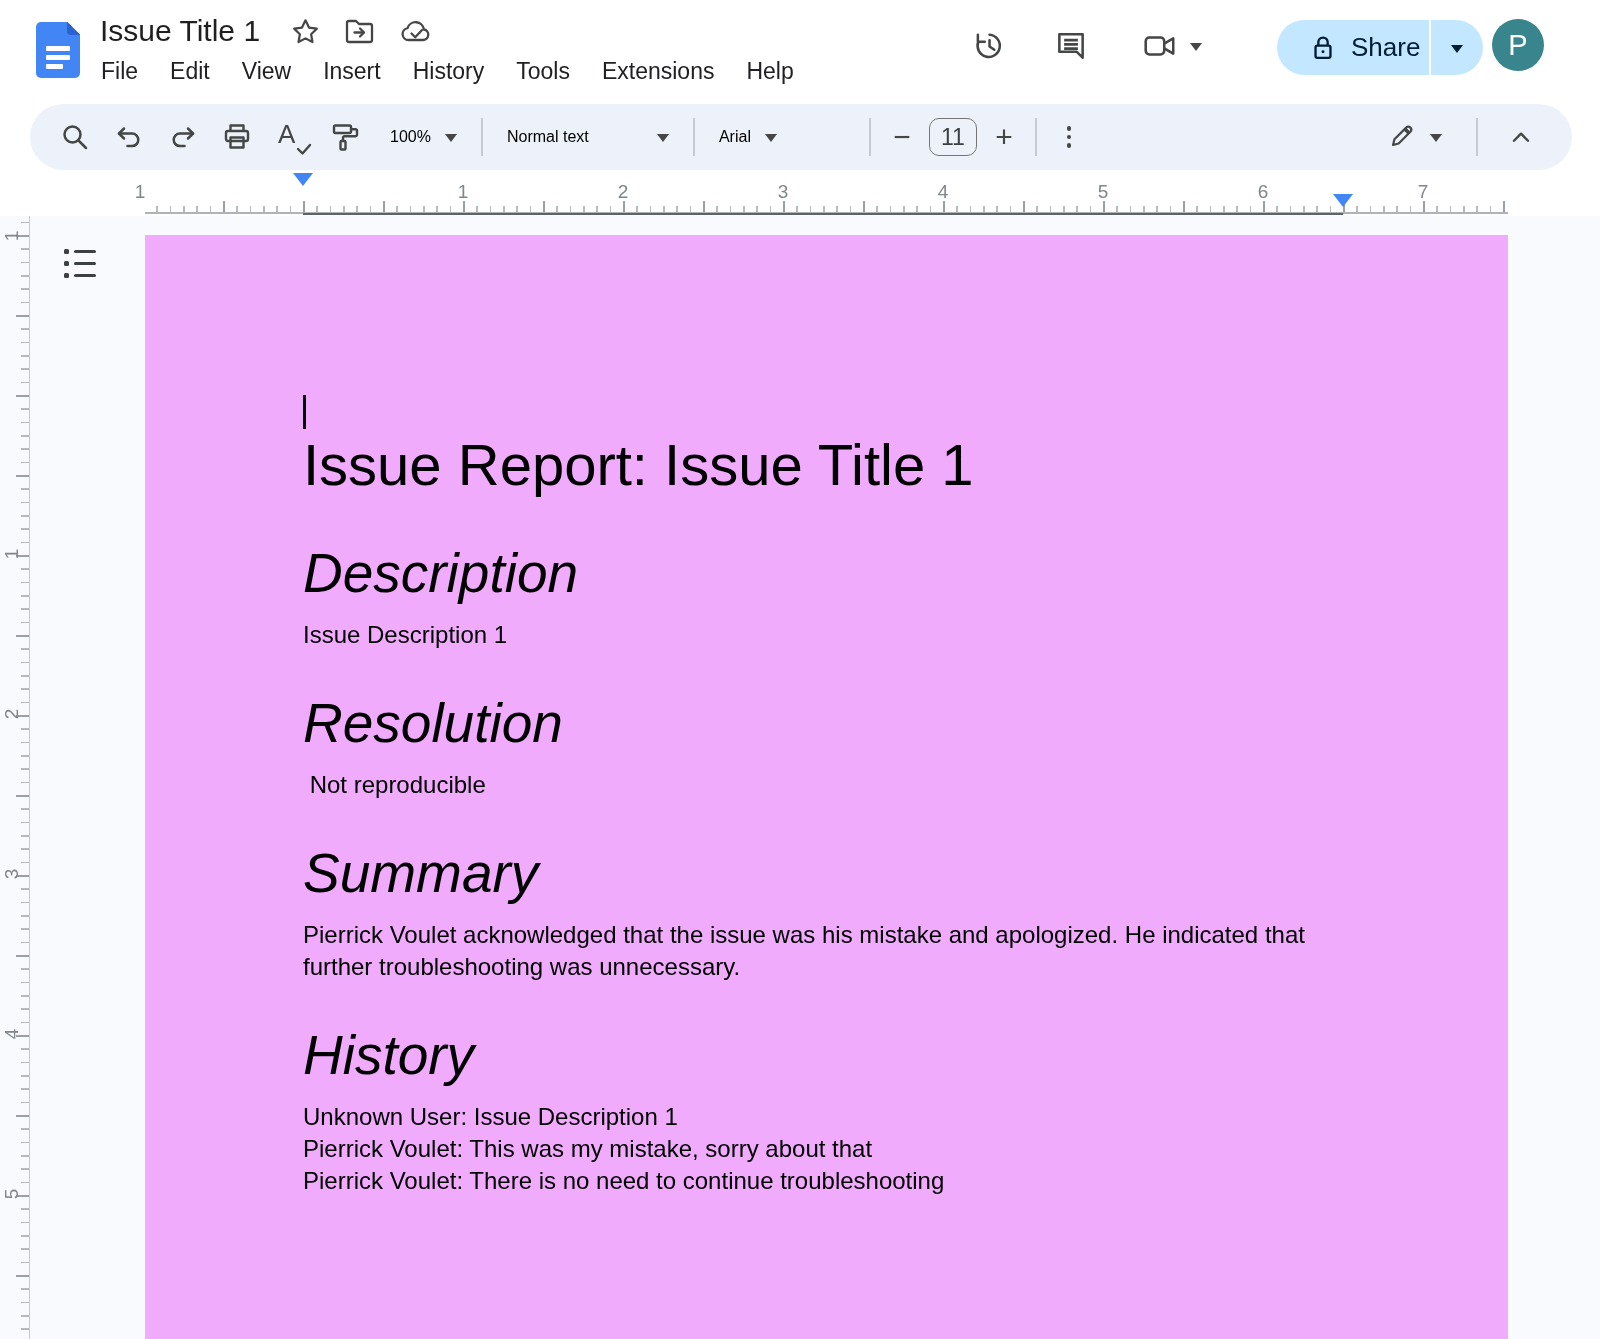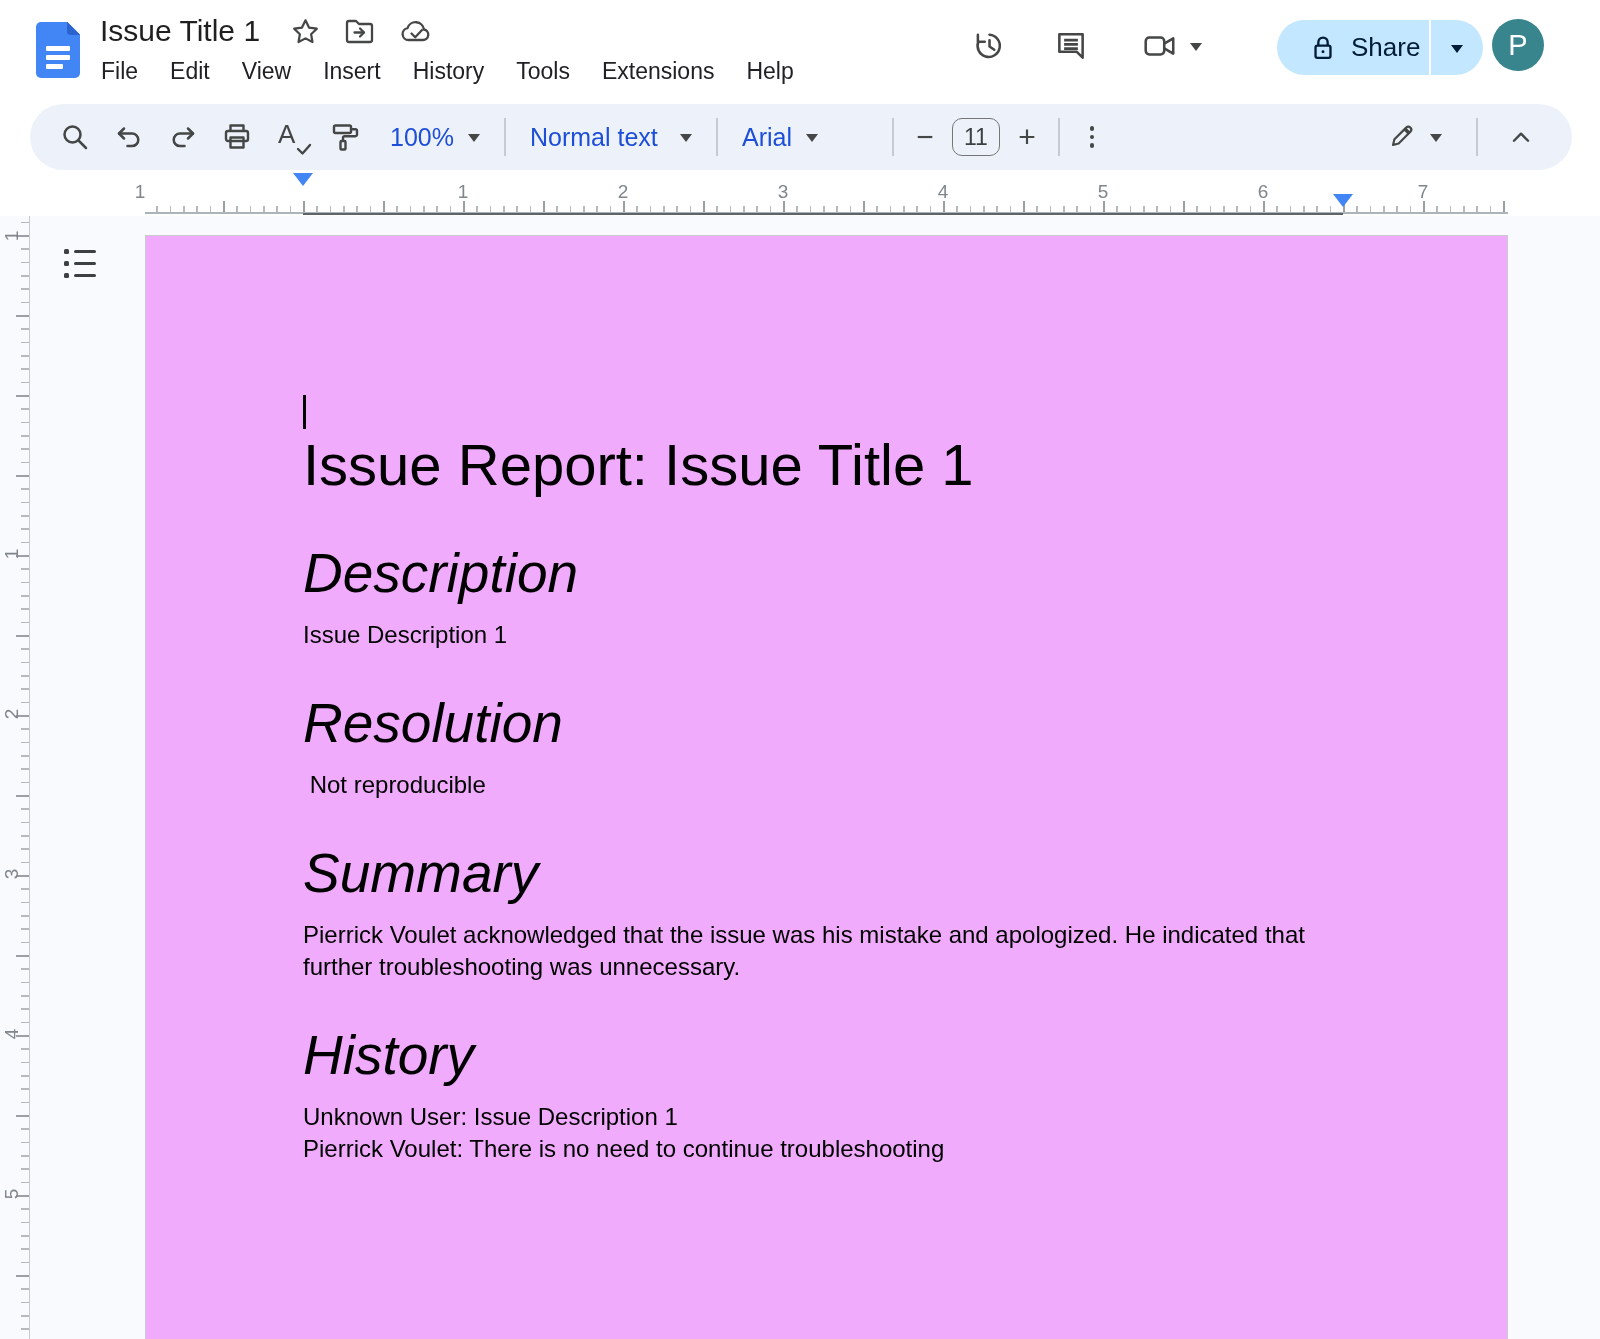--- a/index.html
+++ b/index.html
@@ -35,21 +35,21 @@
   .avatar { position:absolute; left:1492px; top:19px; width:52px; height:52px; border-radius:50%;
     background:#38858e; color:#fff; font-size:29px; display:flex; align-items:center; justify-content:center; border:none; }
 
   .dd { width:0; height:0; border:6px solid transparent; border-top:8px solid #444746; margin-top:7px; }
   .dd-dark { border-top-color:#001d35; }
 
   
   .toolbar { position:absolute; left:30px; top:104px; width:1542px; height:66px;
     background:#edf2fa; border-radius:33px; display:flex; align-items:center; padding:0 28px; }
   .tb-btn { width:34px; height:34px; margin-right:20px; display:flex; align-items:center; justify-content:center; background:none; border:none; border-radius:6px; }
-  .tb-text { font-size:25px; color:#1d4ed8; white-space:nowrap; }
+  .tb-text { font-size:16px; color:#000000; white-space:nowrap; }
   .tb-sep { width:2px; height:38px; background:#c7cbd1; margin:0 16px; }
   .tb-drop { display:flex; align-items:center; background:none; border:none; gap:14px; padding:0 8px; }
   .size-box { width:48px; height:38px; border:1.7px solid #747775; border-radius:10px;
     display:flex; align-items:center; justify-content:center; font-size:23px; color:#3c4043; background:none; margin:0 12px; }
   .pm-btn { font-size:30px; color:#444746; background:none; border:none; width:30px; }
   .kebab { display:flex; flex-direction:column; gap:4px; margin-left:14px; background:none; border:none; }
   .kebab i { width:4.5px; height:4.5px; border-radius:50%; background:#444746; }
   .tb-spacer { flex:1; }
   .spell-wrap { position:relative; width:30px; height:32px; }
   .spell-a { position:absolute; left:2px; top:-2px; font-size:26px; color:#444746; }
@@ -320,15 +320,16 @@
     <p class="doc-p">Issue Description 1</p>
 
     <div class="doc-h1">Resolution</div>
     <p class="doc-p"> Not reproducible</p>
 
     <div class="doc-h1">Summary</div>
     <p class="doc-p">Pierrick Voulet acknowledged that the issue was his mistake and apologized. He indicated that further troubleshooting was unnecessary.</p>
 
     <div class="doc-h1">History</div>
     <p class="doc-p">Unknown User: Issue Description 1</p>
+    <p class="doc-p">Pierrick Voulet: This was my mistake, sorry about that</p>
     <p class="doc-p">Pierrick Voulet: There is no need to continue troubleshooting</p>
   </div>
 </div>
 
 </body></html>

